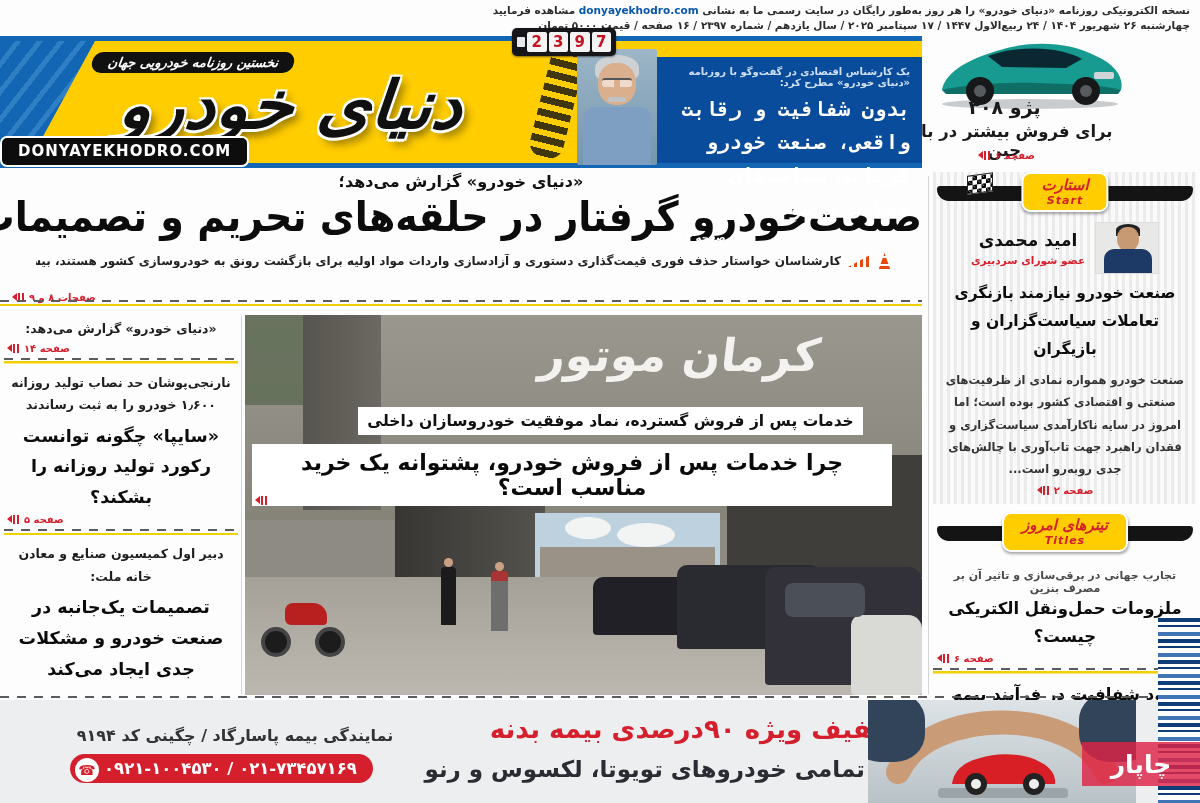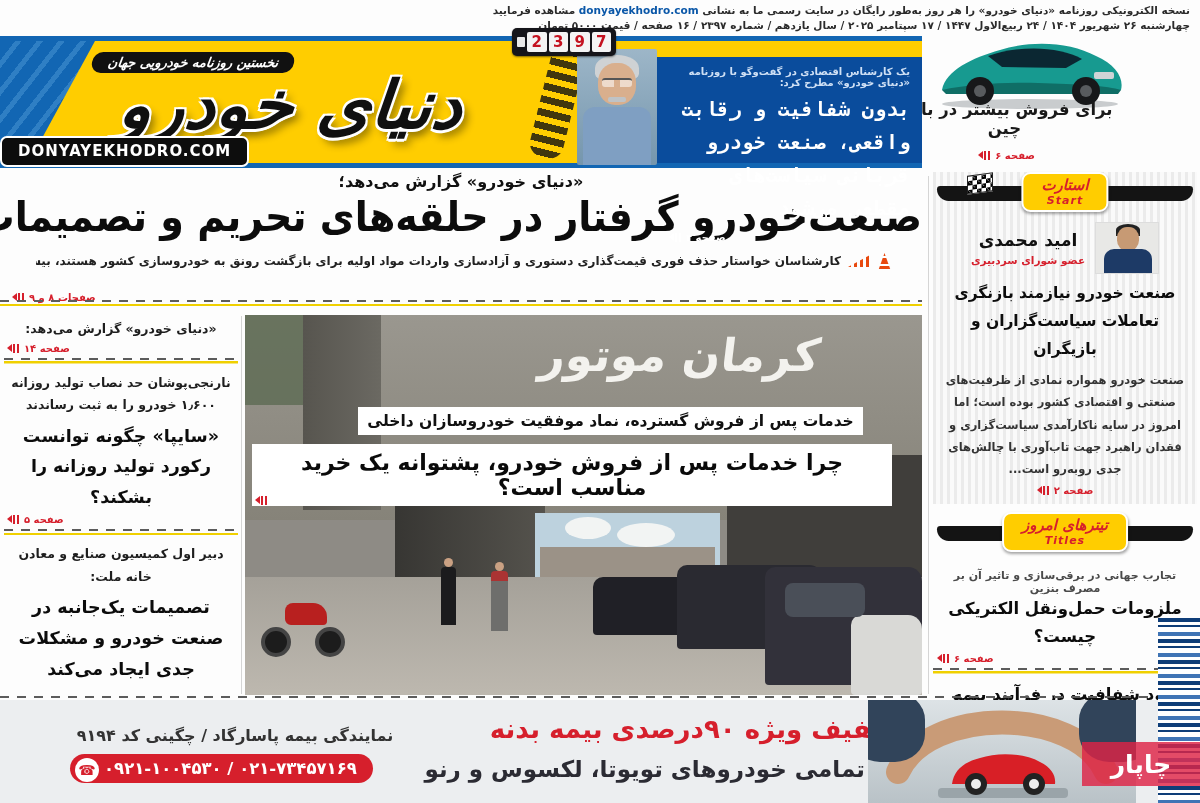--- a/index.html
+++ b/index.html
@@ -200,20 +200,21 @@
     <path d="M14,62 C18,42 44,30 72,22 C104,12 142,14 168,28 C188,37 196,50 193,62 Z" fill="#179a90"></path>
     <path d="M60,28 C90,17 132,18 154,31 L138,40 L74,39 Z" fill="#0b2732"></path>
     <path d="M14,62 C40,56 80,54 110,55 C150,56 180,58 193,62 L190,66 L18,66 Z" fill="#0f6e66"></path>
     <circle cx="52" cy="63" r="14" fill="#17181a"></circle>
       <circle cx="52" cy="63" r="6" fill="#585b5e"></circle>
     <circle cx="158" cy="63" r="14" fill="#17181a"></circle>
       <circle cx="158" cy="63" r="6" fill="#585b5e"></circle>
     <rect x="166" y="44" width="20" height="7" rx="2" fill="#cfd4d6"></rect>
   </svg>
   <div class="pg-head">
+    <div class="a">پژو ۳۰۸</div>
     <div class="b">برای فروش بیشتر در بازار چین</div>
   </div>
   <div class="ref pg-ref">
     <span class="refi"></span>
     <span>صفحه ۶</span>
   </div>
 
   <div class="lead">
     <div class="lk">«دنیای خودرو» گزارش می‌دهد؛</div>
     <div class="lh">صنعت‌خودرو گرفتار در حلقه‌های تحریم و تصمیمات داخلی</div>

